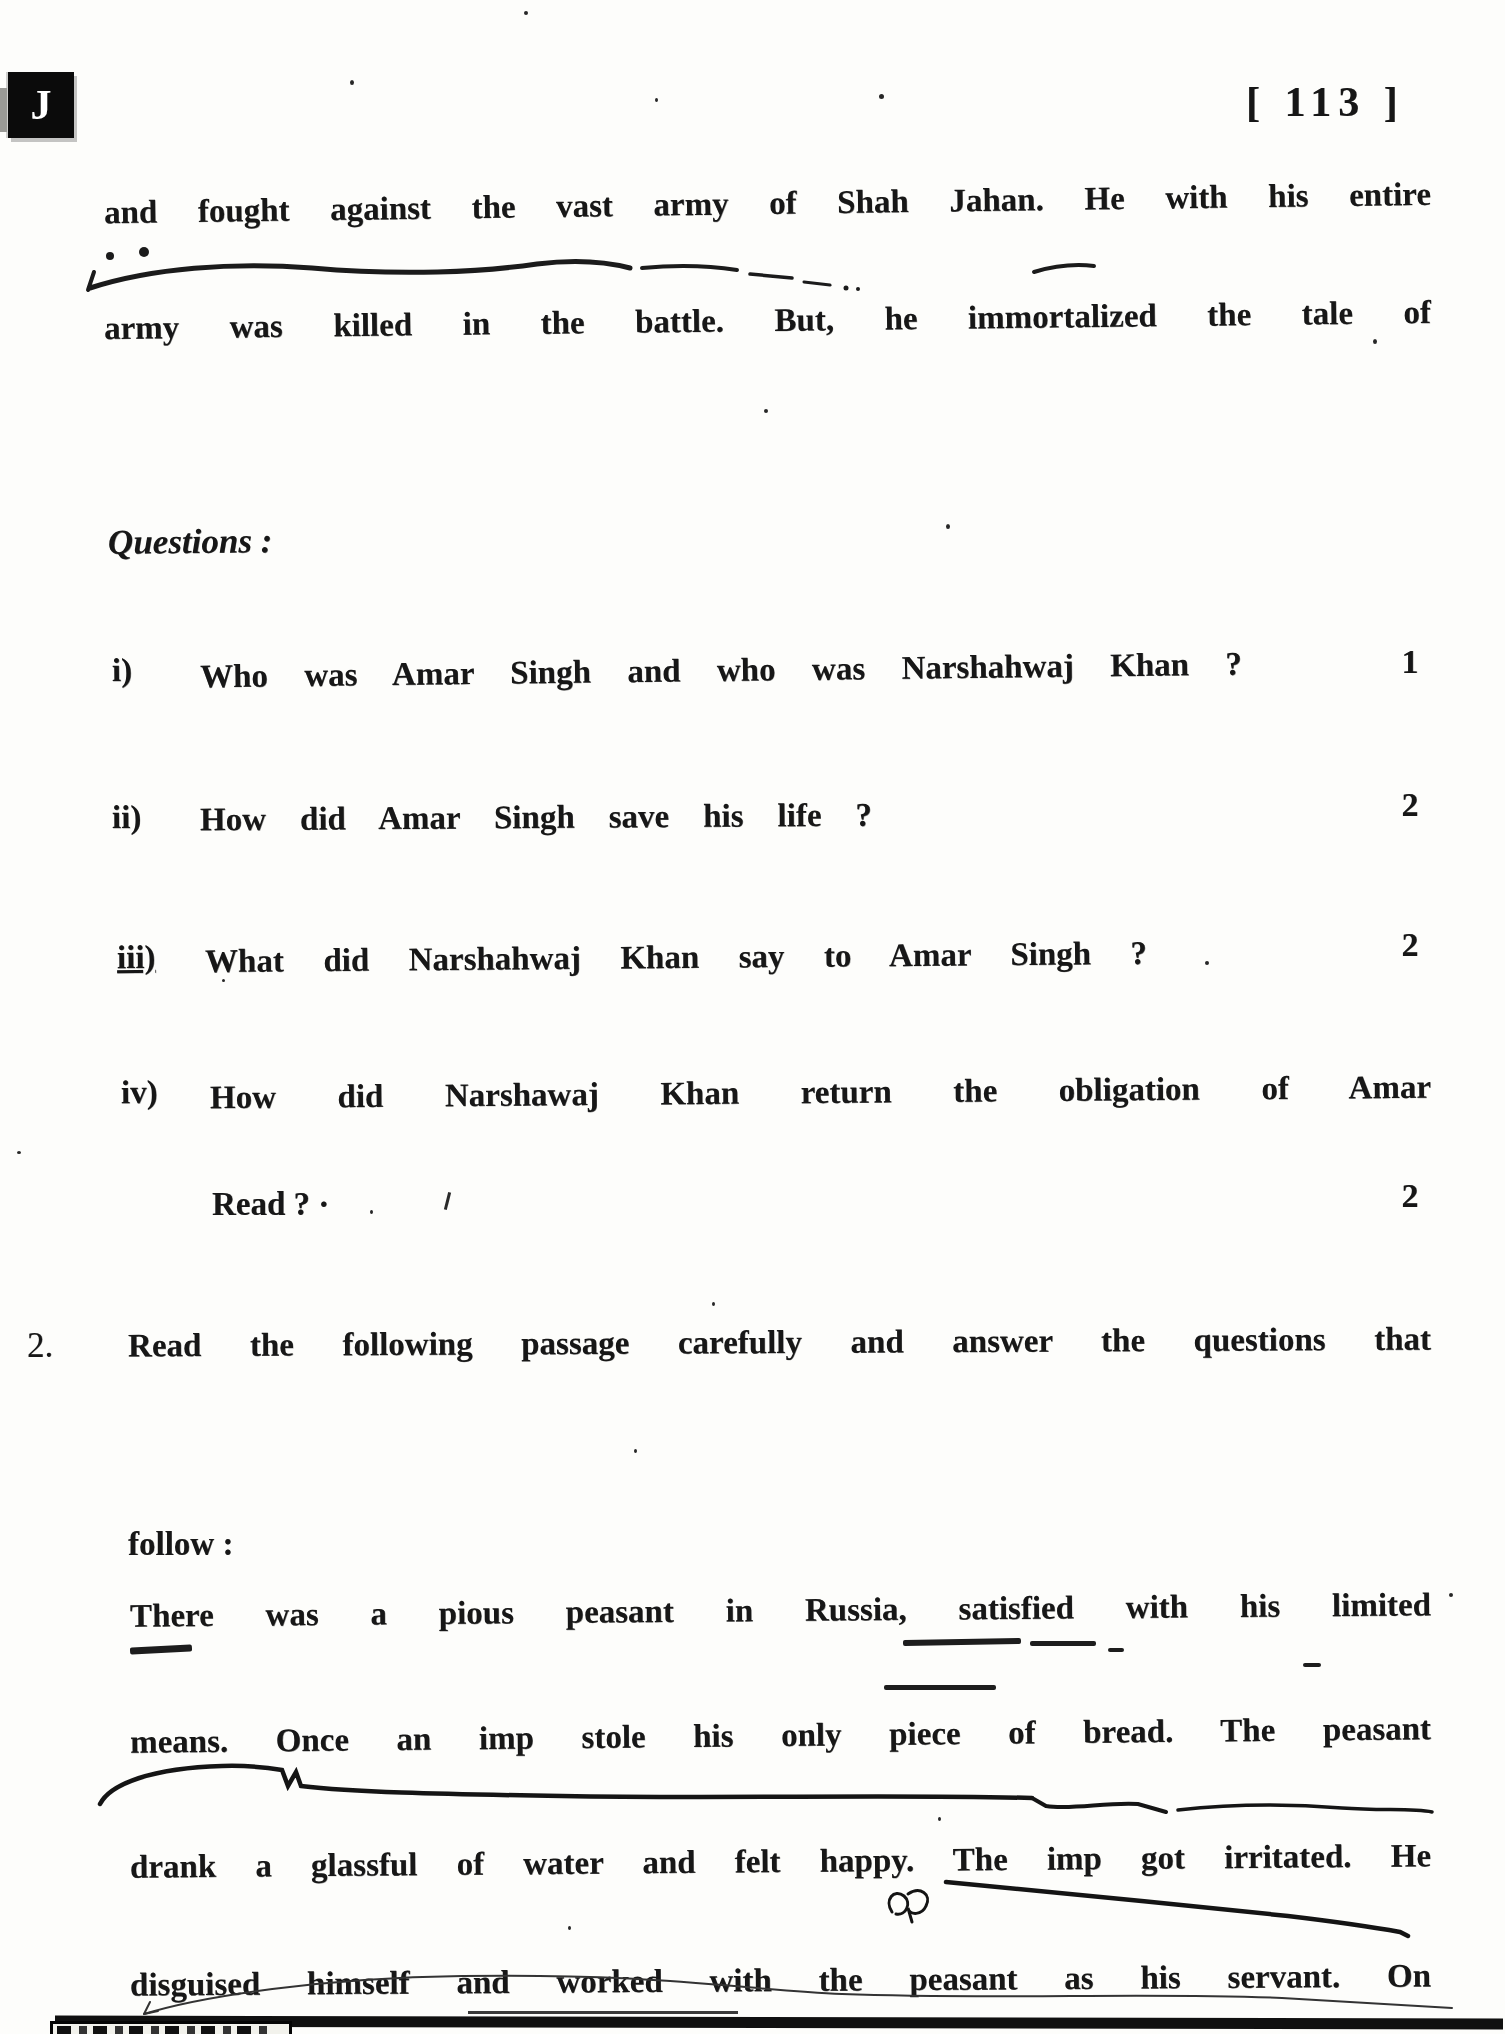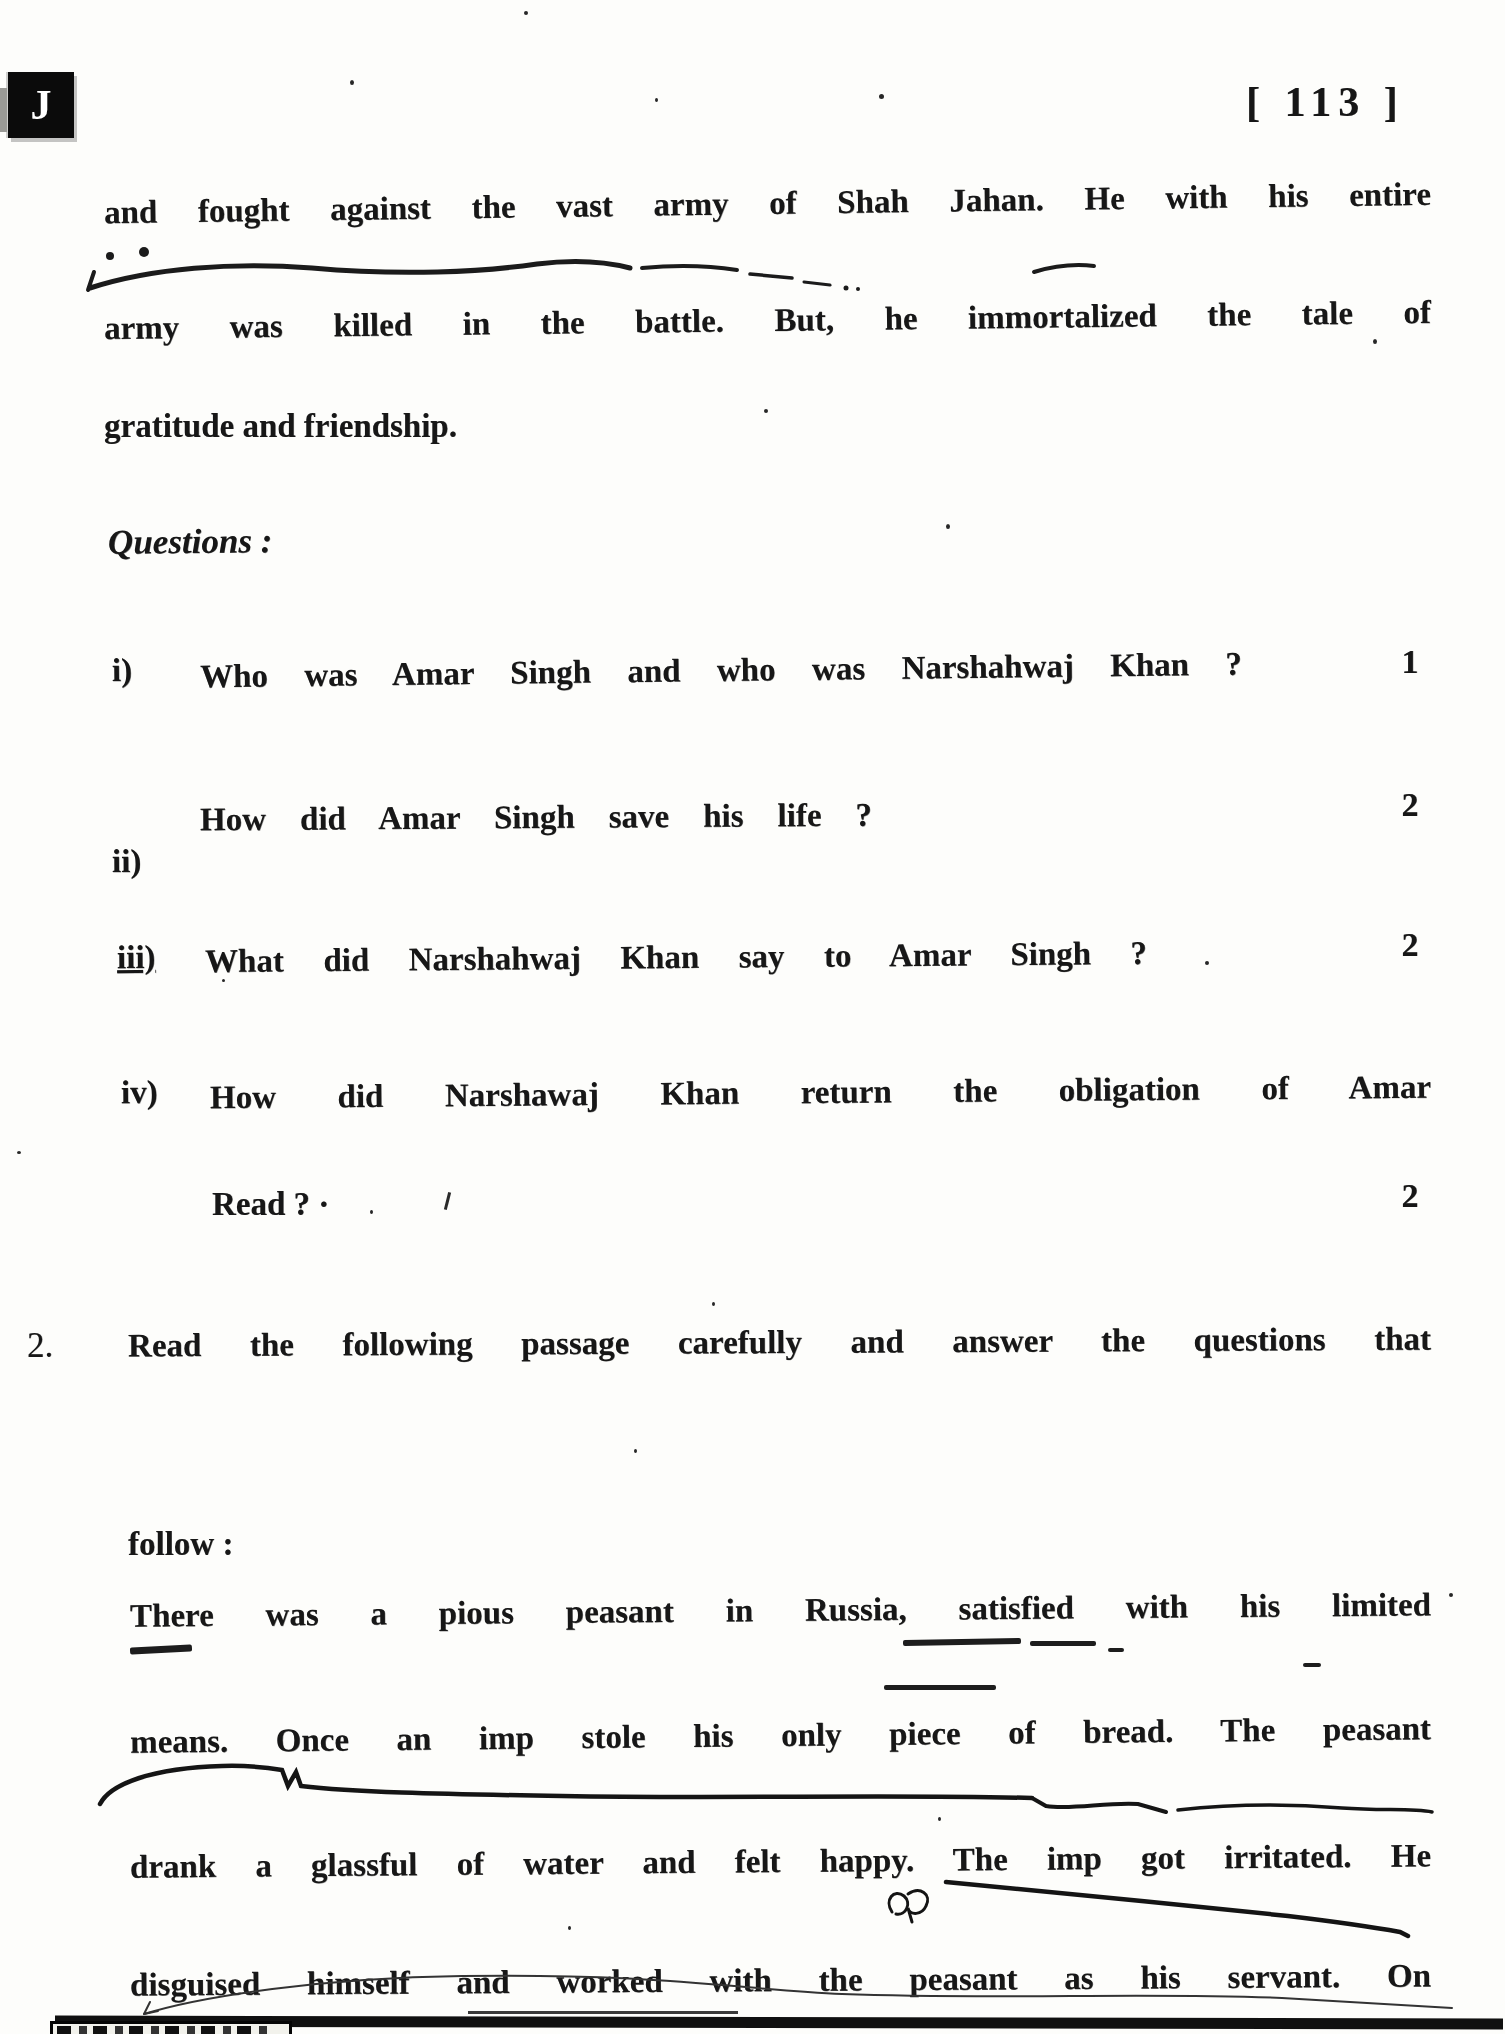--- a/index.html
+++ b/index.html
@@ -86,29 +86,28 @@
       <path d="M668,30 l42,4" stroke-width="3.5"></path>
       <path d="M722,38 l26,3" stroke-width="3"></path>
       <circle cx="764" cy="44" r="2.5" fill="#1b1b1b" stroke="none"></circle>
       <circle cx="776" cy="45" r="2" fill="#1b1b1b" stroke="none"></circle>
       <path d="M952,28 C972,22 995,20 1012,22" stroke-width="4"></path>
     </g>
   </svg>
 
   <div class="line just" style="left:104px;top:300px;width:1327px;transform:rotate(-0.7deg);">army was killed in the battle. But, he immortalized the tale of</div>
 
-  <div class="line" style="left:104px;top:406px;">gratitude and friendship.</div>
 
   <div class="line heading-italic" style="left:108px;top:520px;transform:rotate(-0.6deg);">Questions :</div>
 
   <div class="qmarker" style="left:112px;top:652px;transform:rotate(-0.6deg);">i)</div>
   <div class="line just" style="left:200px;top:650px;width:1042px;transform:rotate(-0.7deg);">Who was Amar Singh and who was Narshahwaj Khan ?</div>
   <div class="mark" style="top:643px;">1</div>
 
-  <div class="qmarker" style="left:112px;top:799px;transform:rotate(-0.4deg);margin-top:44px;">ii)</div>
+  <div class="qmarker" style="left:112px;top:799px;transform:rotate(-0.4deg);">ii)</div>
   <div class="line just" style="left:200px;top:797px;width:672px;transform:rotate(-0.4deg);">How did Amar Singh save his life ?</div>
   <div class="mark" style="top:786px;">2</div>
 
   <div class="qmarker" style="left:117px;top:939px;transform:rotate(-0.4deg);text-decoration:underline;">iii)</div>
   <div class="line just" style="left:205px;top:937px;width:942px;transform:rotate(-0.5deg);">What did Narshahwaj Khan say to Amar Singh ?</div>
   <div class="mark" style="top:926px;">2</div>
 
   <div class="qmarker" style="left:121px;top:1074px;transform:rotate(-0.4deg);">iv)</div>
   <div class="line just" style="left:210px;top:1072px;width:1221px;transform:rotate(-0.5deg);">How did Narshawaj Khan return the obligation of Amar</div>
   <div class="line" style="left:212px;top:1184px;">Read ? ·</div>

